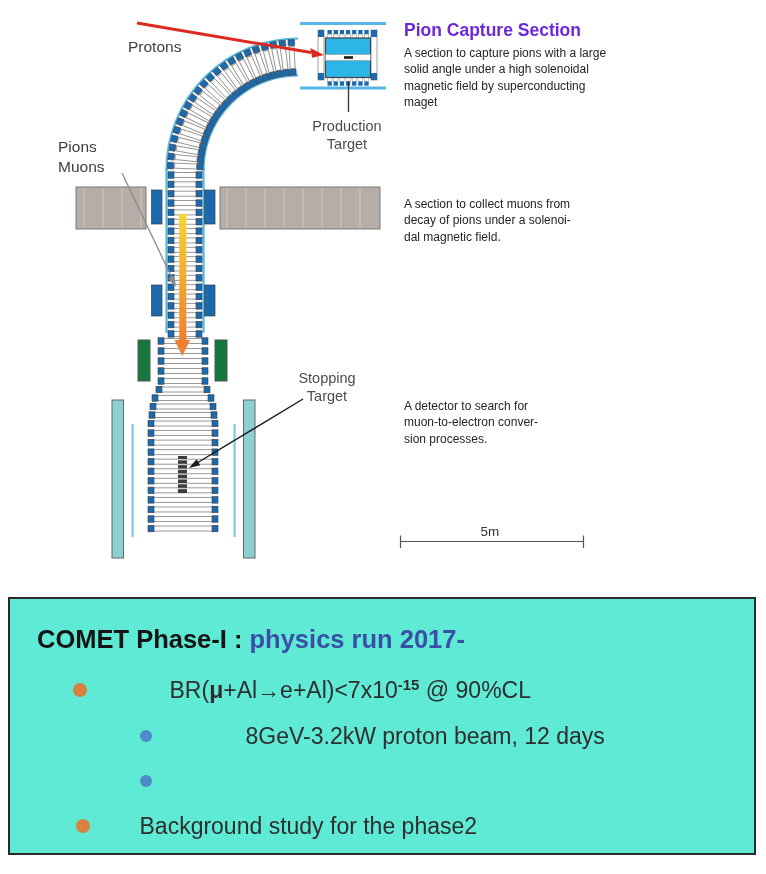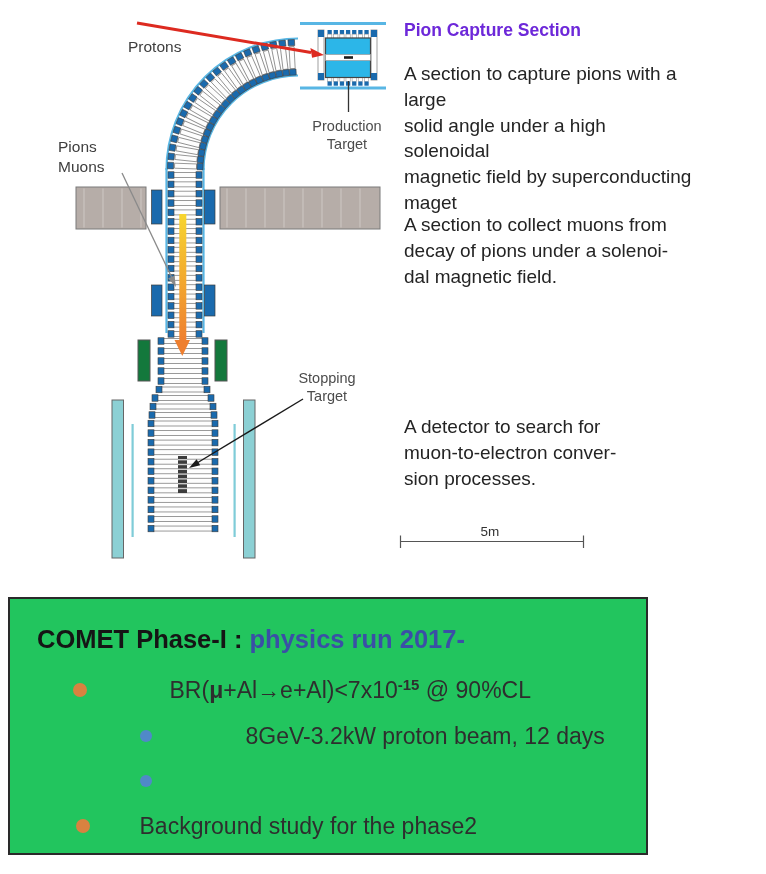--- a/index.html
+++ b/index.html
@@ -9,23 +9,23 @@
   .lbl{font-size:15.5px;fill:#3e3e3e;}
   .lbl-sm{font-size:14.5px;fill:#4c4c4c;}
   .lbl-xs{font-size:13.5px;fill:#333;}
   .pipe{fill:none;stroke:#58b6e4;stroke-width:2.2;}
   .wall{fill:#b6ada8;stroke:#7a7a7a;stroke-width:1;}
   .coil{fill:#1a6aad;stroke:#3c3c3c;stroke-width:.7;}
   .green{fill:#13783c;stroke:#555;stroke-width:1;}
   .teal{fill:#8cd0d4;stroke:#666;stroke-width:1;}
   .section{position:absolute;left:404px;width:292px;}
   .section h3{margin:0;font-size:17.5px;font-weight:bold;color:#6d28d9;line-height:1.25;white-space:pre-line;}
-  .section .body{margin-top:19px;font-size:19px;color:#242424;line-height:1.36;white-space:pre-line;}
-  .summary{position:absolute;left:8px;top:597px;width:640px;height:258px;box-sizing:border-box;
-           background:#22c55e;border:2.5px solid #2a2a2a;}
+  .section .body{margin-top:3px;font-size:12px;color:#242424;line-height:1.36;white-space:pre-line;}
+  .summary{position:absolute;left:8px;top:597px;width:748px;height:258px;box-sizing:border-box;
+           background:#5eead4;border:2.5px solid #2a2a2a;}
   .summary .title{position:absolute;left:27px;top:26px;font-size:25.5px;font-weight:bold;color:#151515;white-space:nowrap;}
   .summary .title .blue{color:#3a4fa6;}
   .dot{position:absolute;border-radius:50%;}
   .dot.orange{width:14px;height:14px;background:#d98240;}
   .dot.blue{width:12px;height:12px;background:#5089c8;}
   .bullet-text{position:absolute;font-size:23px;color:#2e2e2e;line-height:28px;white-space:nowrap;}
   .bullet-text .mu{font-weight:bold;}
   .bullet-text sup{font-size:15px;line-height:0;vertical-align:8px;font-weight:bold;}
 </style>
 </head>

